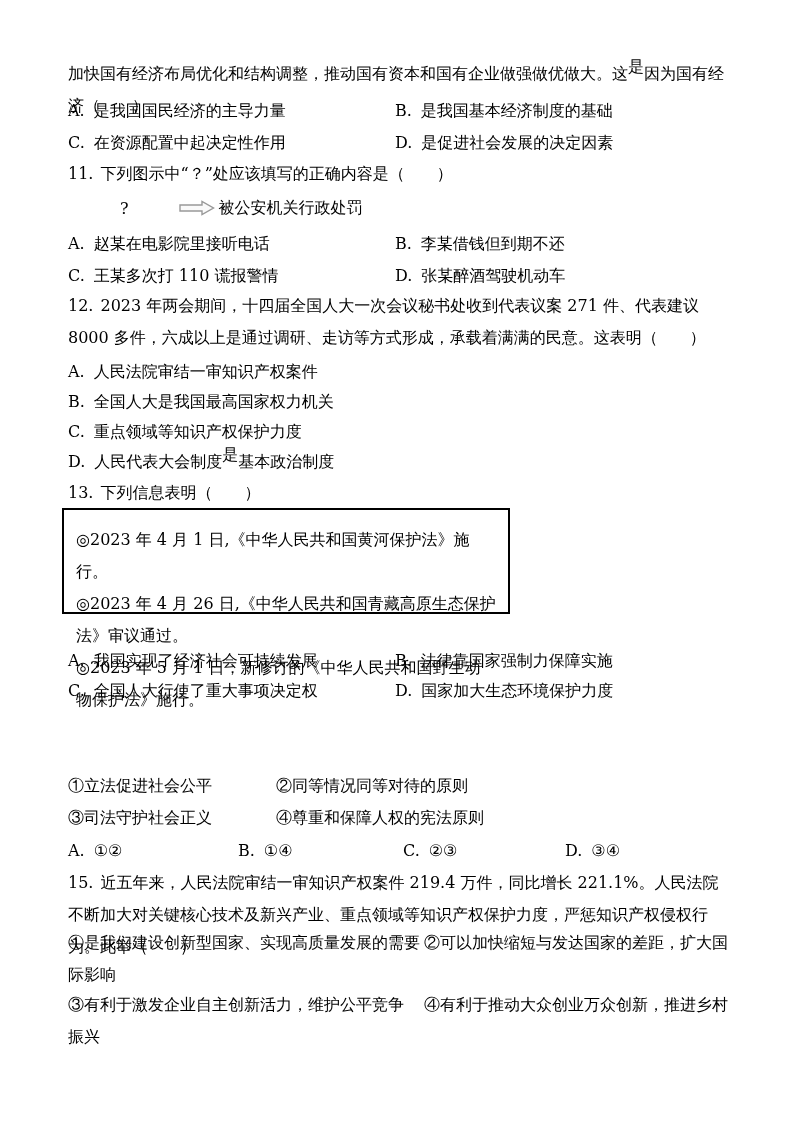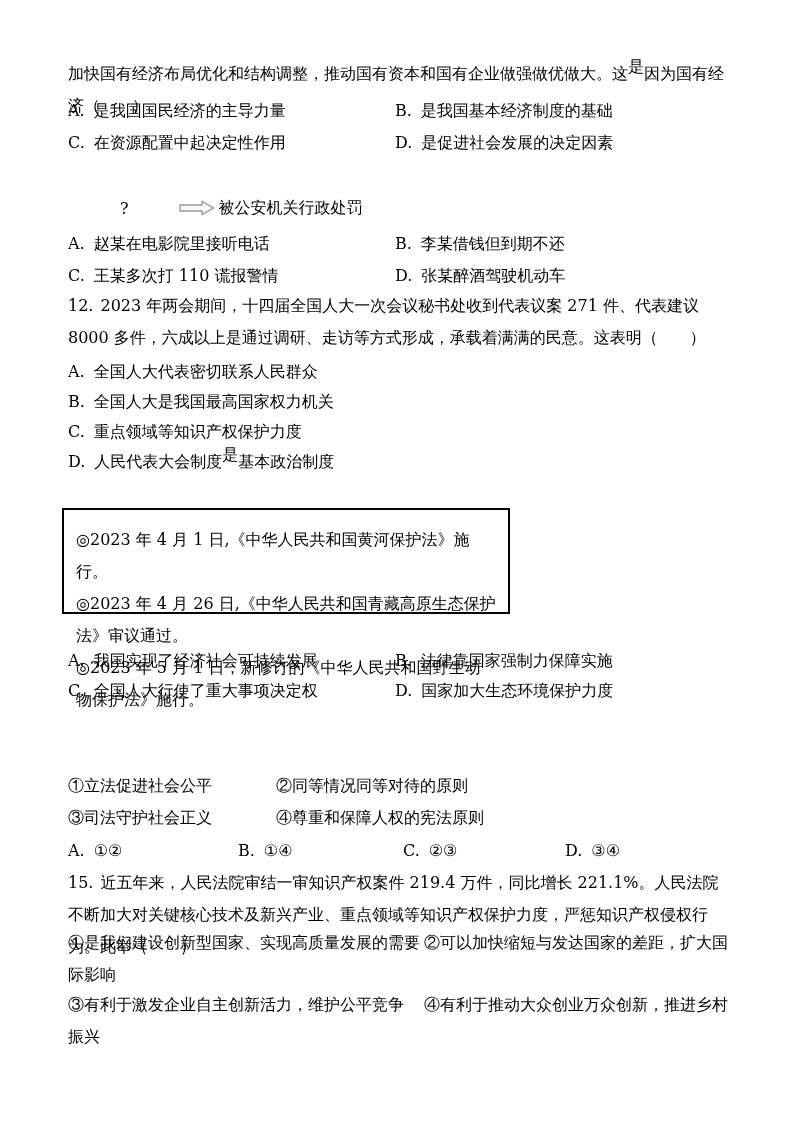--- a/index.html
+++ b/index.html
@@ -39,43 +39,45 @@
 
 <div class="page">
 
   <div class="blk" style="top:58px"><span>加快国有经济布局优化和结构调整，推动国有资本和国有企业做强做优做大。这</span><span class="raised">是</span><span>因为国有经济（　　）</span></div>
 
   <div class="blk" style="top:95px">
     <p class="row"><span class="c1"><span class="lbl">A.</span><span>是我国国民经济的主导力量</span></span><span><span class="lbl">B.</span><span>是我国基本经济制度的基础</span></span></p>
     <p class="row"><span class="c1"><span class="lbl">C.</span><span>在资源配置中起决定性作用</span></span><span><span class="lbl">D.</span><span>是促进社会发展的决定因素</span></span></p>
   </div>
 
+  <div class="blk" style="top:158px"><span class="qnum">11.</span><span>下列图示中“？”处应该填写的正确内容是（　　）</span></div>
 
   <div class="diagram">
     <span class="qmark">?</span>
     <svg class="flow-arrow" width="36" height="16" viewBox="0 0 36 16">
       <polygon points="1,5 23,5 23,1.5 34.5,8 23,14.5 23,11 1,11" fill="#fafafa" stroke="#999999" stroke-width="1.4"></polygon>
     </svg>
     <span>被公安机关行政处罚</span>
   </div>
 
   <div class="blk" style="top:228px">
     <p class="row"><span class="c1"><span class="lbl">A.</span><span>赵某在电影院里接听电话</span></span><span><span class="lbl">B.</span><span>李某借钱但到期不还</span></span></p>
     <p class="row"><span class="c1"><span class="lbl">C.</span><span>王某多次打 110 谎报警情</span></span><span><span class="lbl">D.</span><span>张某醉酒驾驶机动车</span></span></p>
   </div>
 
   <div class="blk" style="top:290px"><span class="qnum">12.</span><span>2023 年两会期间，十四届全国人大一次会议秘书处收到代表议案 271 件、代表建议 8000 多件，六成以上是通过调研、走访等方式形成，承载着满满的民意。这表明（　　）</span></div>
 
   <div class="blk tight" style="top:357px">
-    <p class="row"><span class="lbl">A.</span><span>全国人大代表密切联系人民群众</span></p>
+    <p class="row"><span class="lbl">A.</span><span>人民法院审结一审知识产权案件</span></p>
     <p class="row"><span class="lbl">B.</span><span>全国人大是我国最高国家权力机关</span></p>
     <p class="row"><span class="lbl">C.</span><span>重点领域等知识产权保护力度</span></p>
     <p class="row"><span class="lbl">D.</span><span>人民代表大会制度</span><span class="raised">是</span><span>基本政治制度</span></p>
   </div>
 
+  <div class="blk" style="top:477px"><span class="qnum">13.</span><span>下列信息表明（　　）</span></div>
 
   <div class="infobox">
     <p>◎2023 年 4 月 1 日,《中华人民共和国黄河保护法》施行。</p>
     <p>◎2023 年 4 月 26 日,《中华人民共和国青藏高原生态保护法》审议通过。</p>
     <p>◎2023 年 5 月 1 日，新修订的《中华人民共和国野生动物保护法》施行。</p>
   </div>
 
   <div class="blk tight" style="top:646px">
     <p class="row"><span class="c1"><span class="lbl">A.</span><span>我国实现了经济社会可持续发展</span></span><span><span class="lbl">B.</span><span>法律靠国家强制力保障实施</span></span></p>
     <p class="row"><span class="c1"><span class="lbl">C.</span><span>全国人大行使了重大事项决定权</span></span><span><span class="lbl">D.</span><span>国家加大生态环境保护力度</span></span></p>

